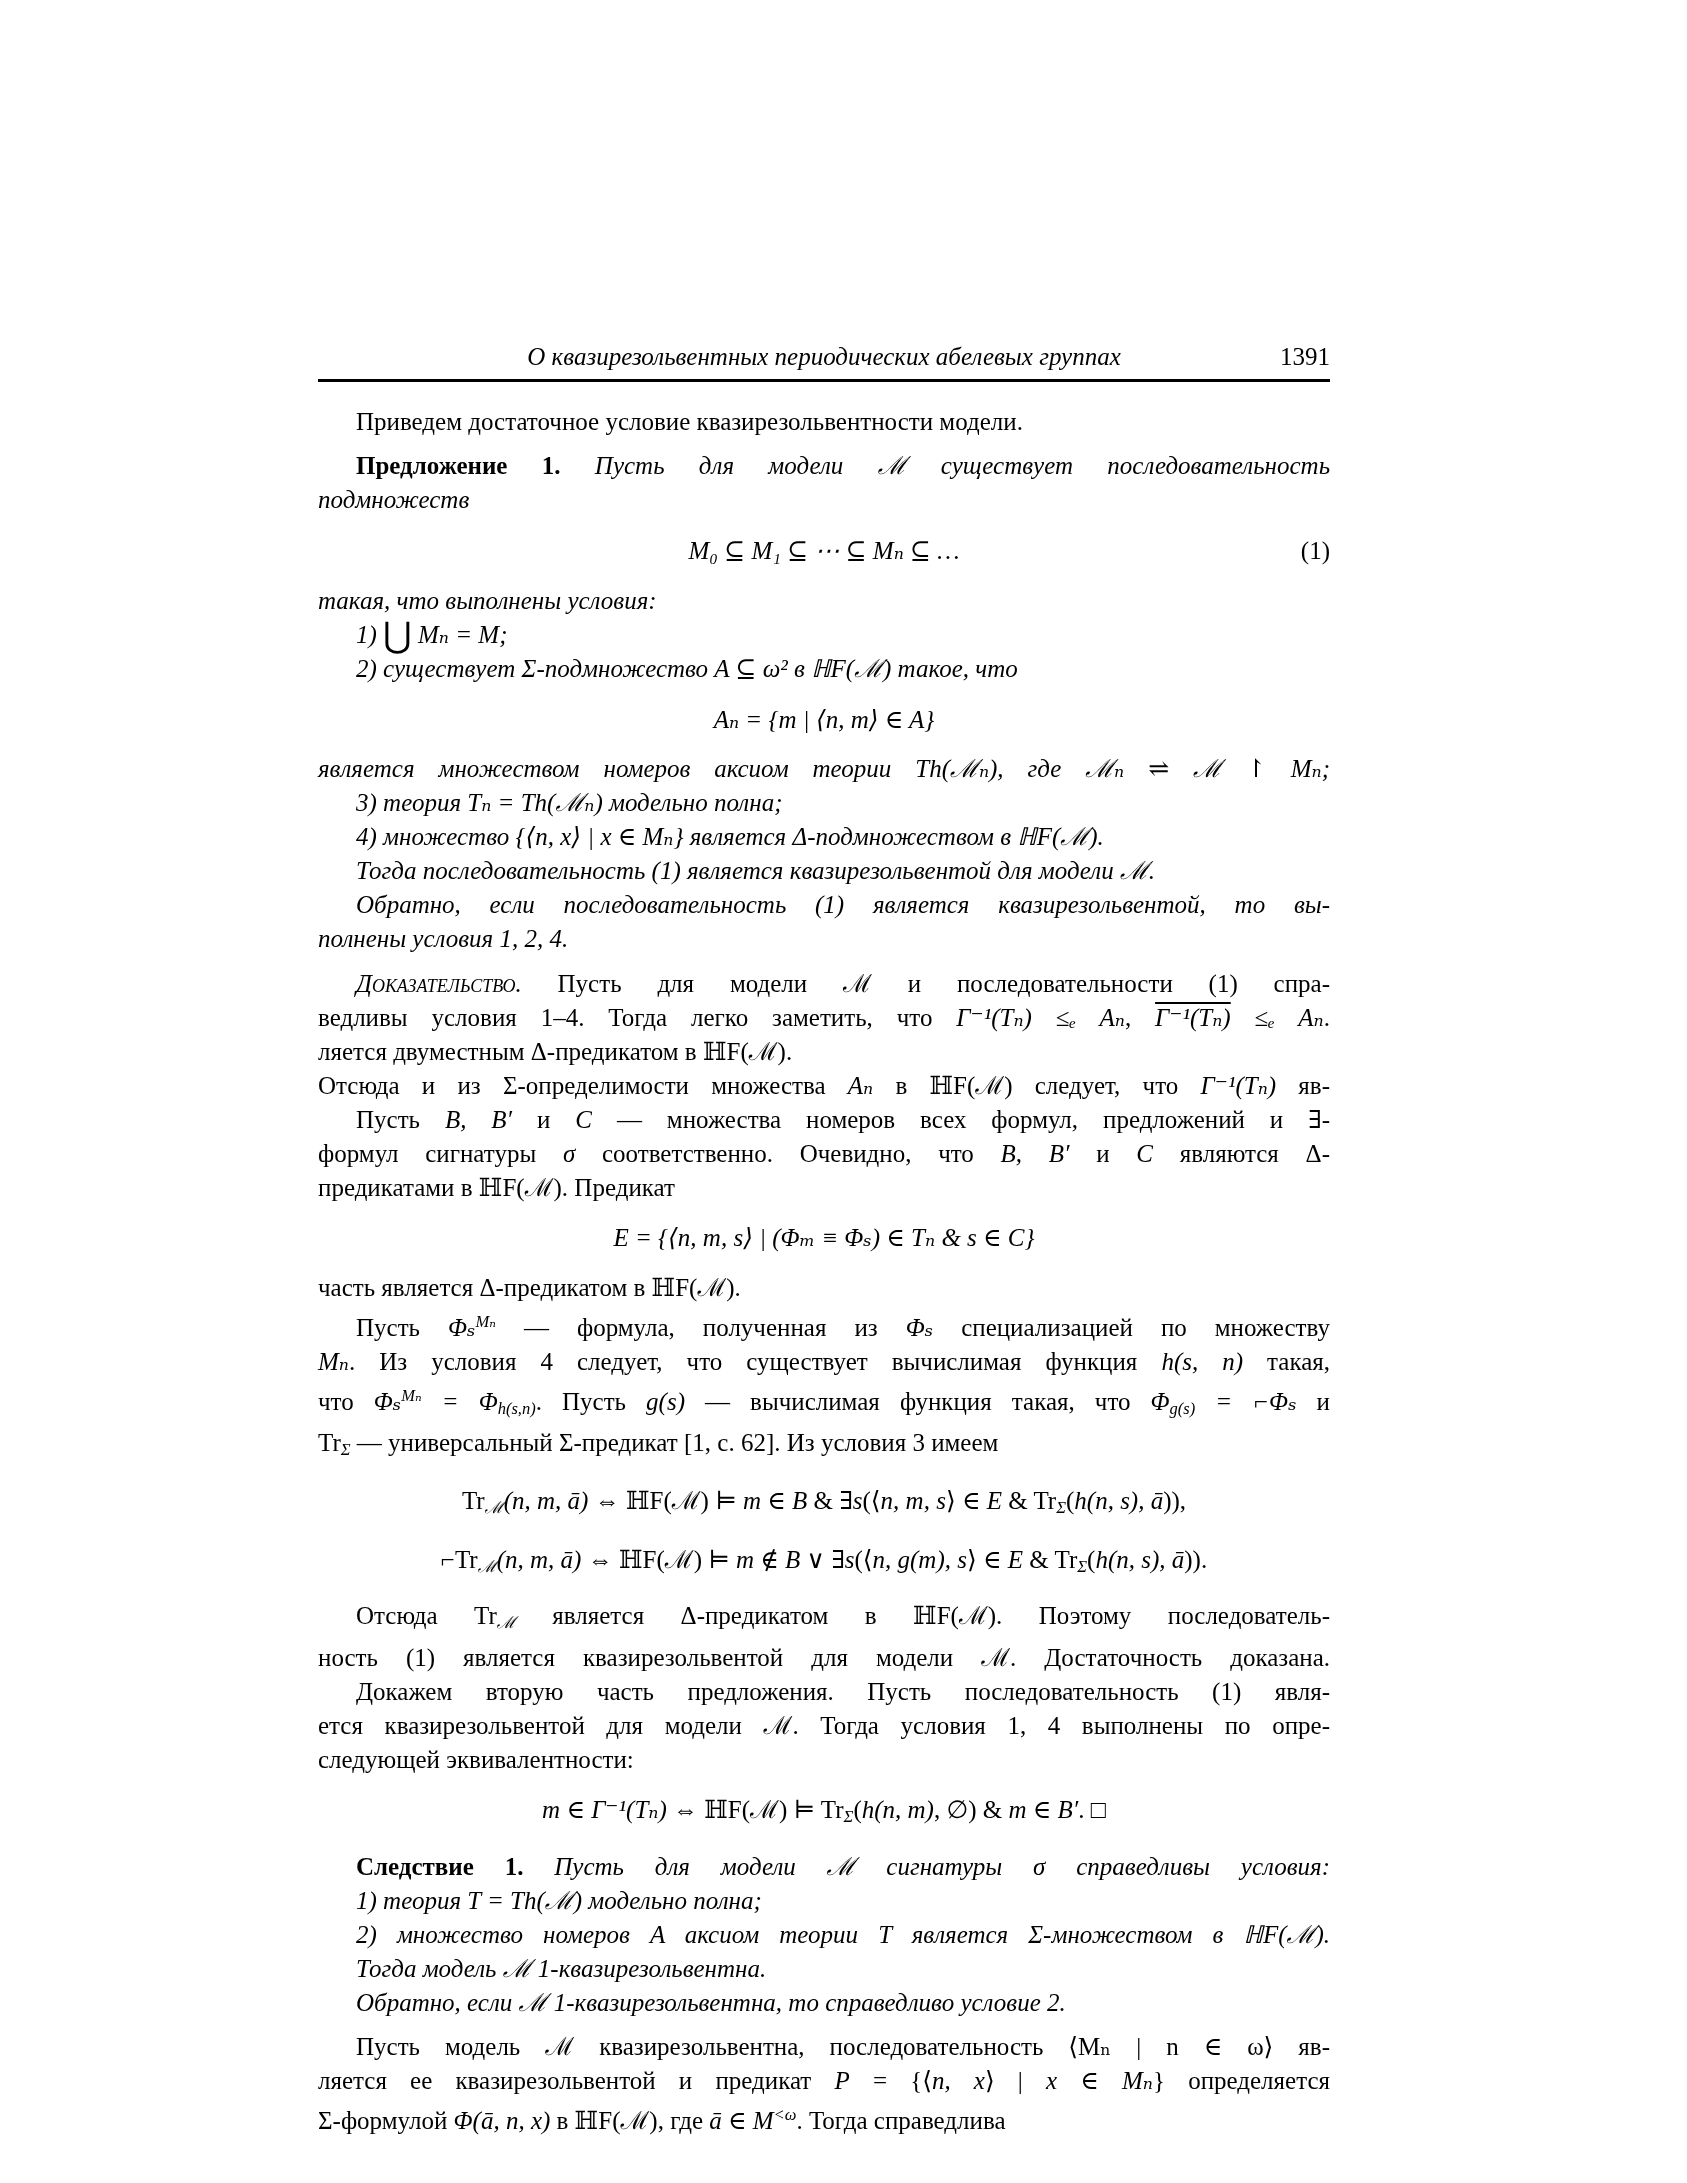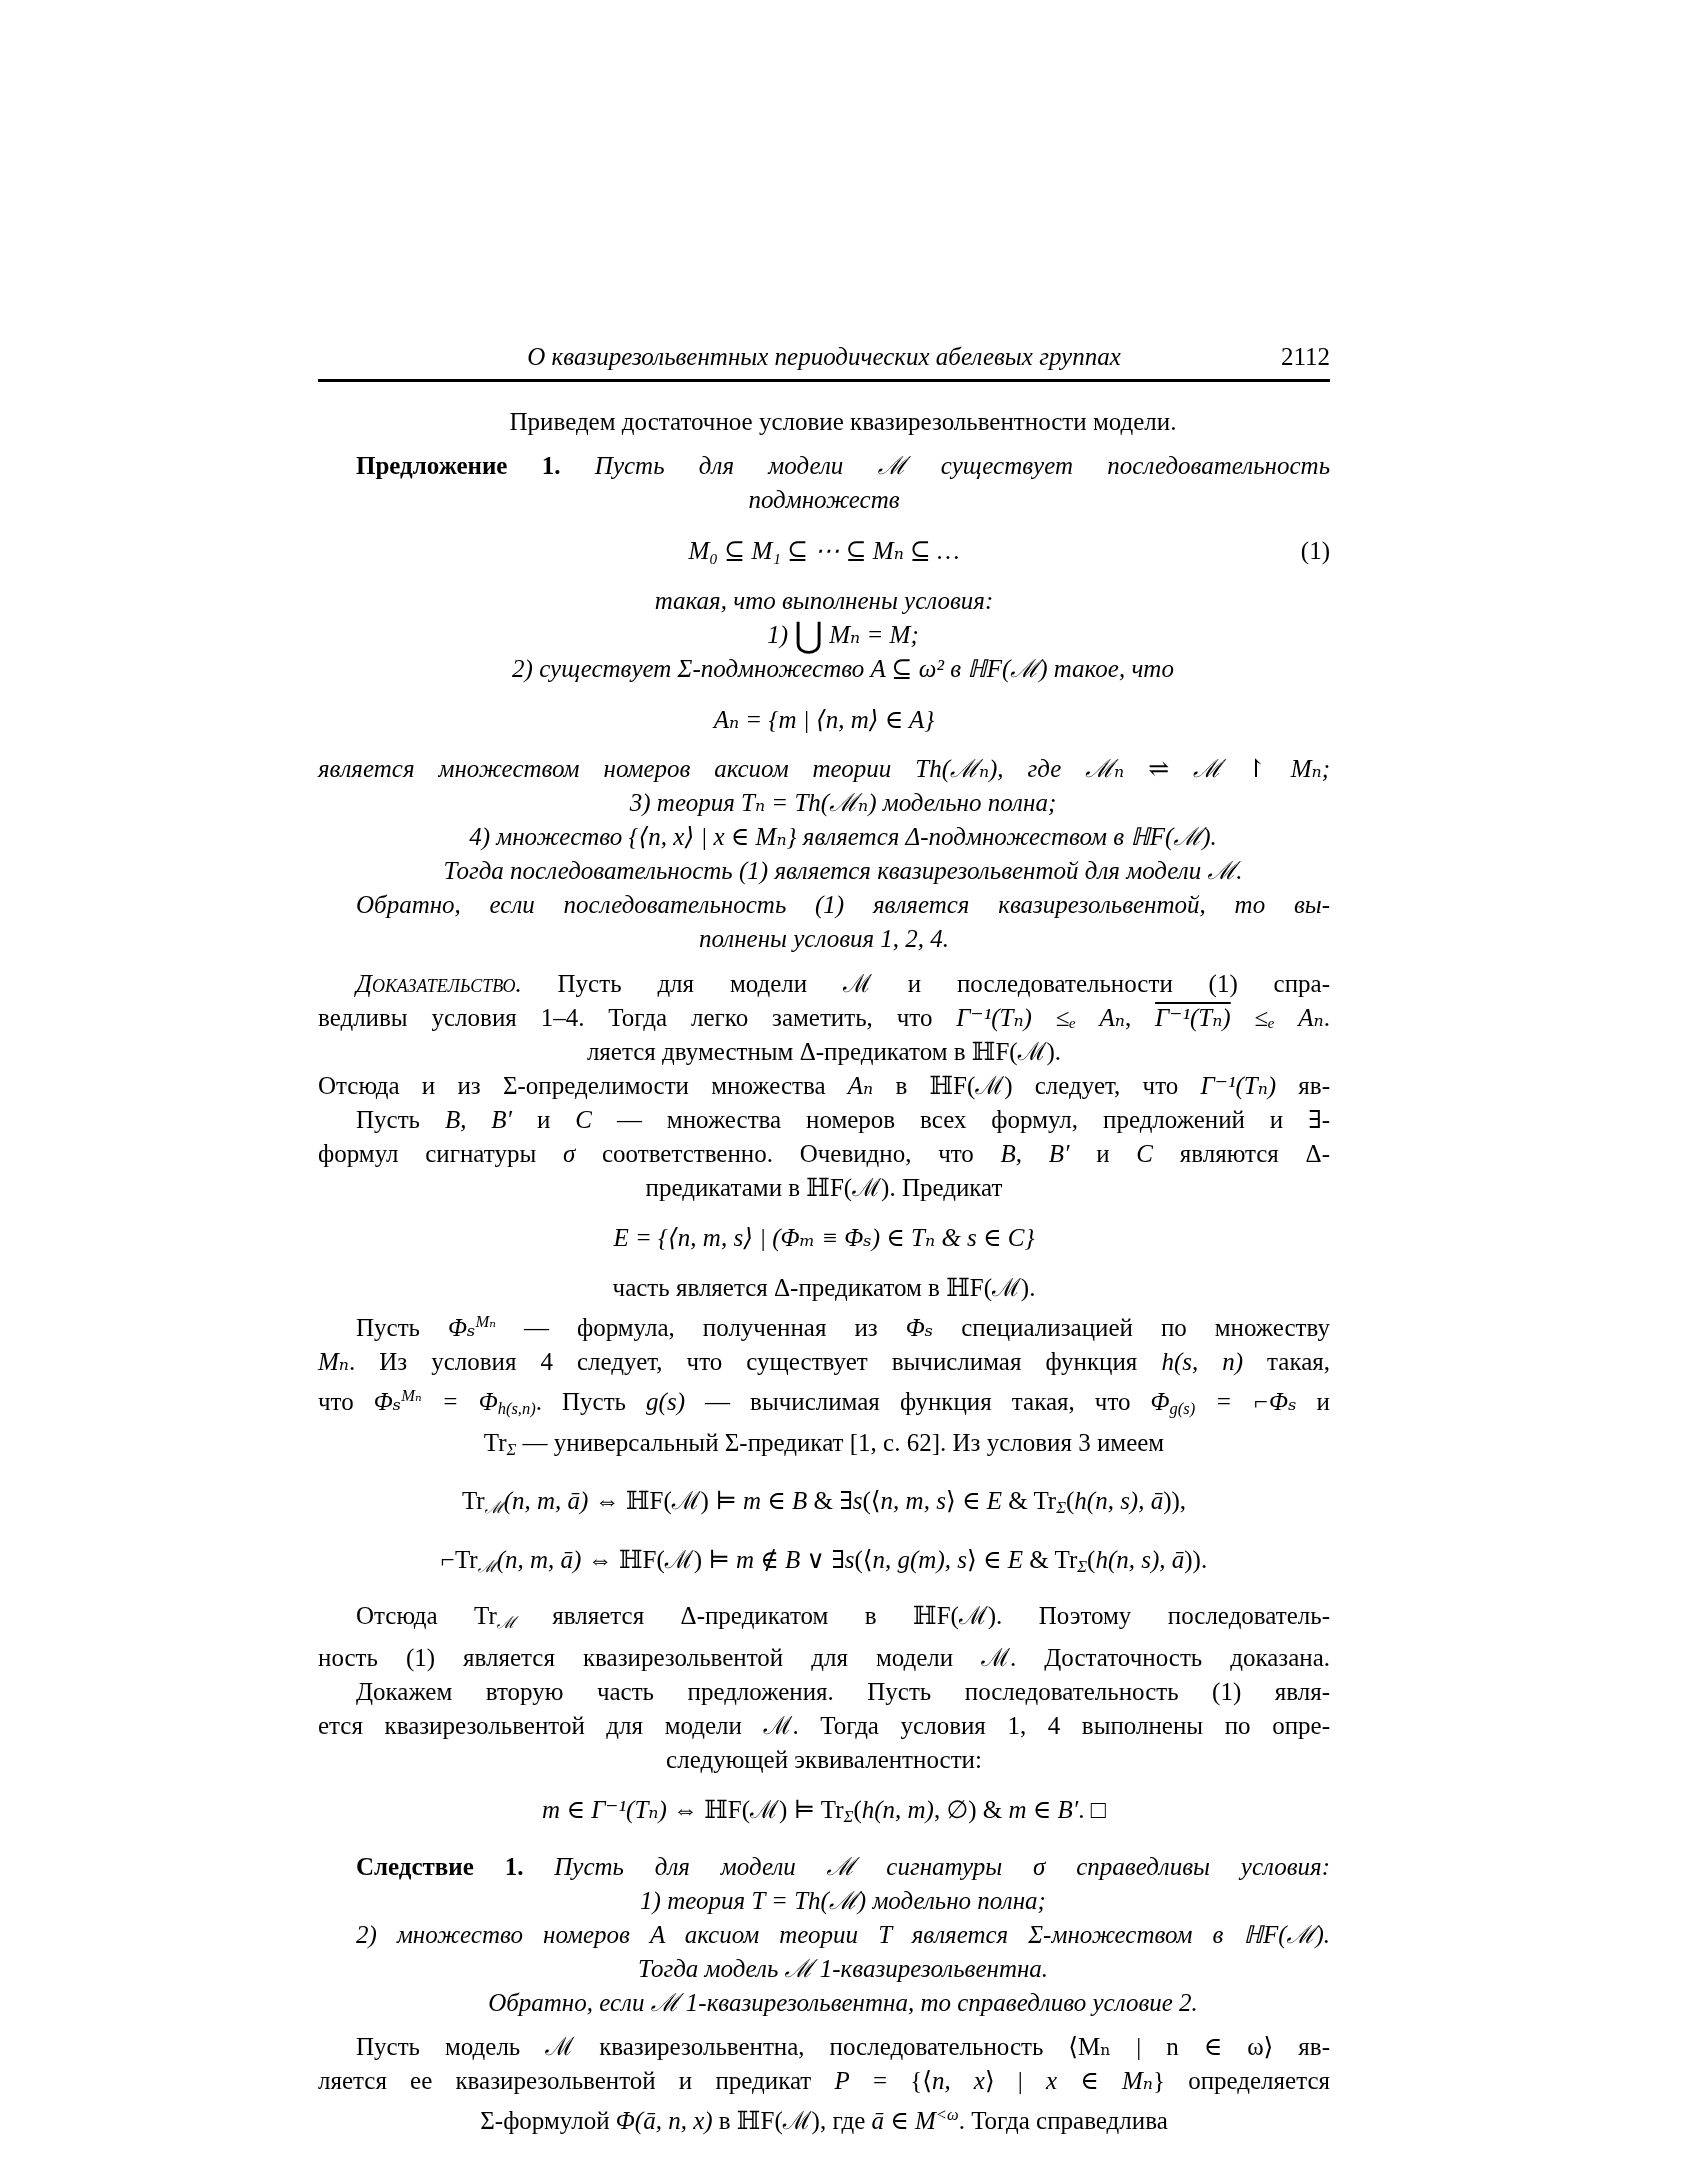--- a/index.html
+++ b/index.html
@@ -6,21 +6,21 @@
   .page{
     position:relative;width:1687px;height:2183px;background:#ffffff;color:#000000;
     font-family:"Liberation Serif","DejaVu Serif",serif;font-size:25px;overflow:hidden;
   }
   .content{position:absolute;left:318px;top:339px;width:1012px;}
   .pagehead{position:relative;height:36px;}
   .running-title{position:absolute;left:0;right:0;text-align:center;font-style:italic;line-height:36px;}
   .page-number{position:absolute;right:0;top:0;line-height:36px;}
   .rule{margin-top:4px;height:3.3px;background:#000;}
   .bodytext{margin-top:22.5px;}
-  .ln{line-height:34px;min-height:34px;text-align:center;}
+  .ln{line-height:34px;min-height:34px;}
   .ind{text-indent:38px;}
   .it{font-style:italic;}
   .j{text-align:justify;text-align-last:justify;}
   .eqrow{position:relative;margin:14.6px 0;}
   .eq{text-align:center;line-height:37px;}
   .eqno{position:absolute;right:0;top:0;line-height:37px;}
   .m1{margin-top:10.6px;}
   
   .b{font-weight:bold;font-style:normal;}
   .i{font-style:italic;}
@@ -31,21 +31,21 @@
   .big{font-size:140%;font-style:normal;vertical-align:-0.1em;}
 </style>
 </head>
 <body>
 
 <div class="page">
   <div class="content">
 
     <div class="pagehead">
       <div class="running-title">О квазирезольвентных периодических абелевых группах</div>
-      <div class="page-number">2112</div>
+      <div class="page-number">1391</div>
     </div>
     <div class="rule"></div>
 
     <div class="bodytext">
       <div class="ln ind"><span>Приведем достаточное условие квазирезольвентности модели.</span></div>
       <div class="ln ind j m1"><span class="b">Предложение 1.</span><span class="i"> Пусть для модели ℳ существует последовательность</span></div>
       <div class="ln it"><span>подмножеств</span></div>
       <div class="eqrow">
         <div class="eq"><span class="i">M₀ ⊆ M₁ ⊆ ⋯ ⊆ Mₙ ⊆ …</span></div>
         <span class="eqno">(1)</span>

